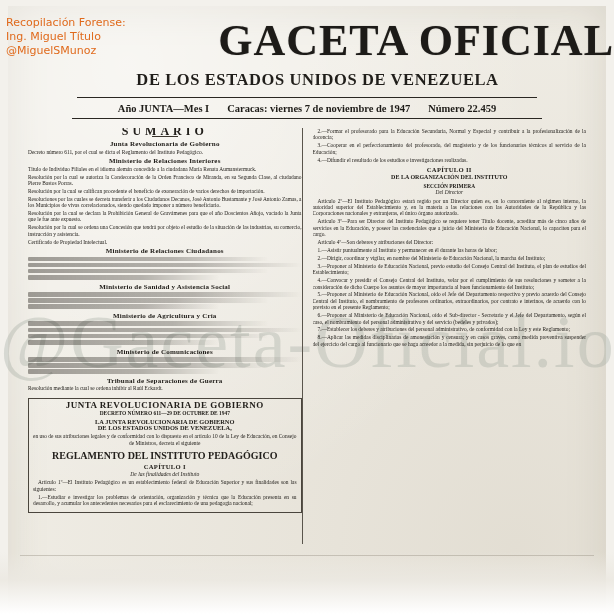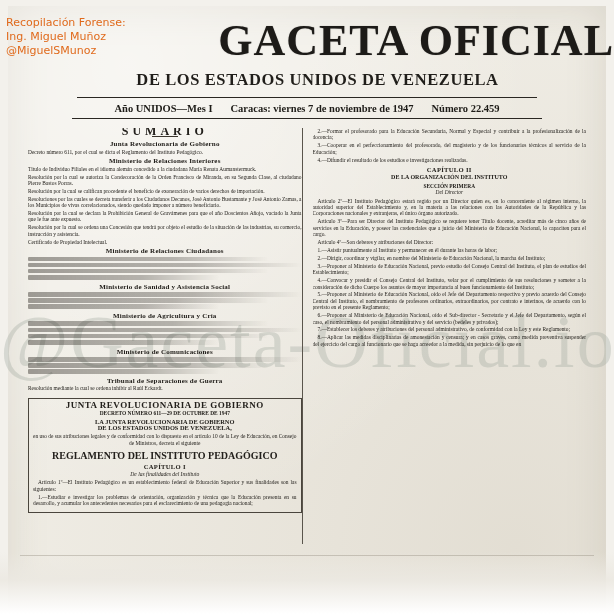--- a/index.html
+++ b/index.html
@@ -185,30 +185,30 @@
 </head>
 <body>
 
 <div class="page">
   <div class="sheet"></div>
 
   <div class="watermark">@Gaceta-Oficial.io</div>
 
   <div class="credit">
     <div>Recopilación Forense:</div>
-    <div>Ing. Miguel Muñoz</div>
+    <div>Ing. Miguel Título</div>
     <div>@MiguelSMunoz</div>
   </div>
 
   <div class="masthead">
     <div class="gaceta">GACETA OFICIAL</div>
     <div class="subtitle">DE LOS ESTADOS UNIDOS DE VENEZUELA</div>
     <div class="rule"></div>
     <div class="issueline">
-      <span>Año UNIDOS—Mes I</span>
+      <span>Año JUNTA—Mes I</span>
       <span>Caracas: viernes 7 de noviembre de 1947</span>
       <span>Número 22.459</span>
     </div>
     <div class="rule2"></div>
   </div>
 
   <div class="cols">
 
     <div class="col left">
       <div class="sumario-title">SUMARIO</div>

